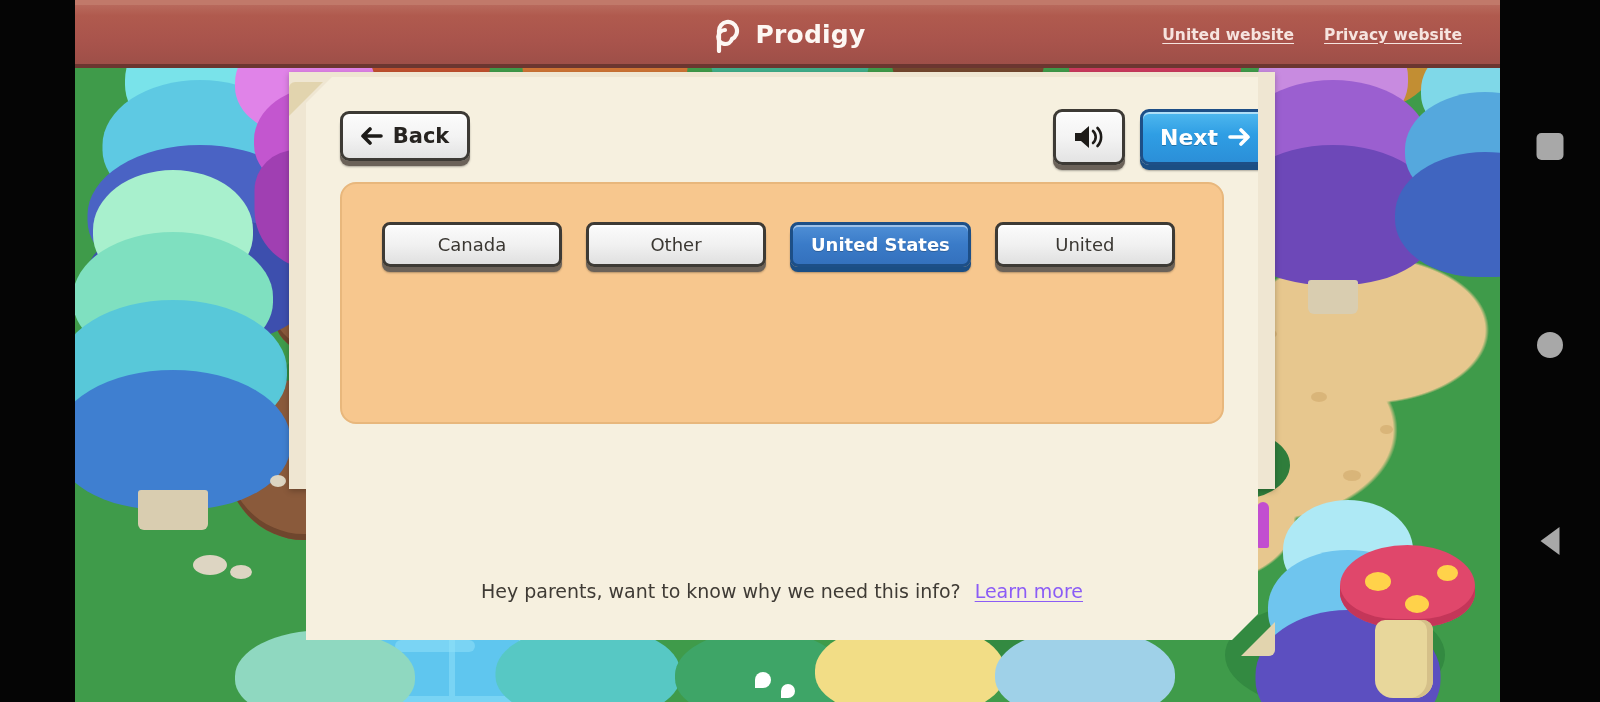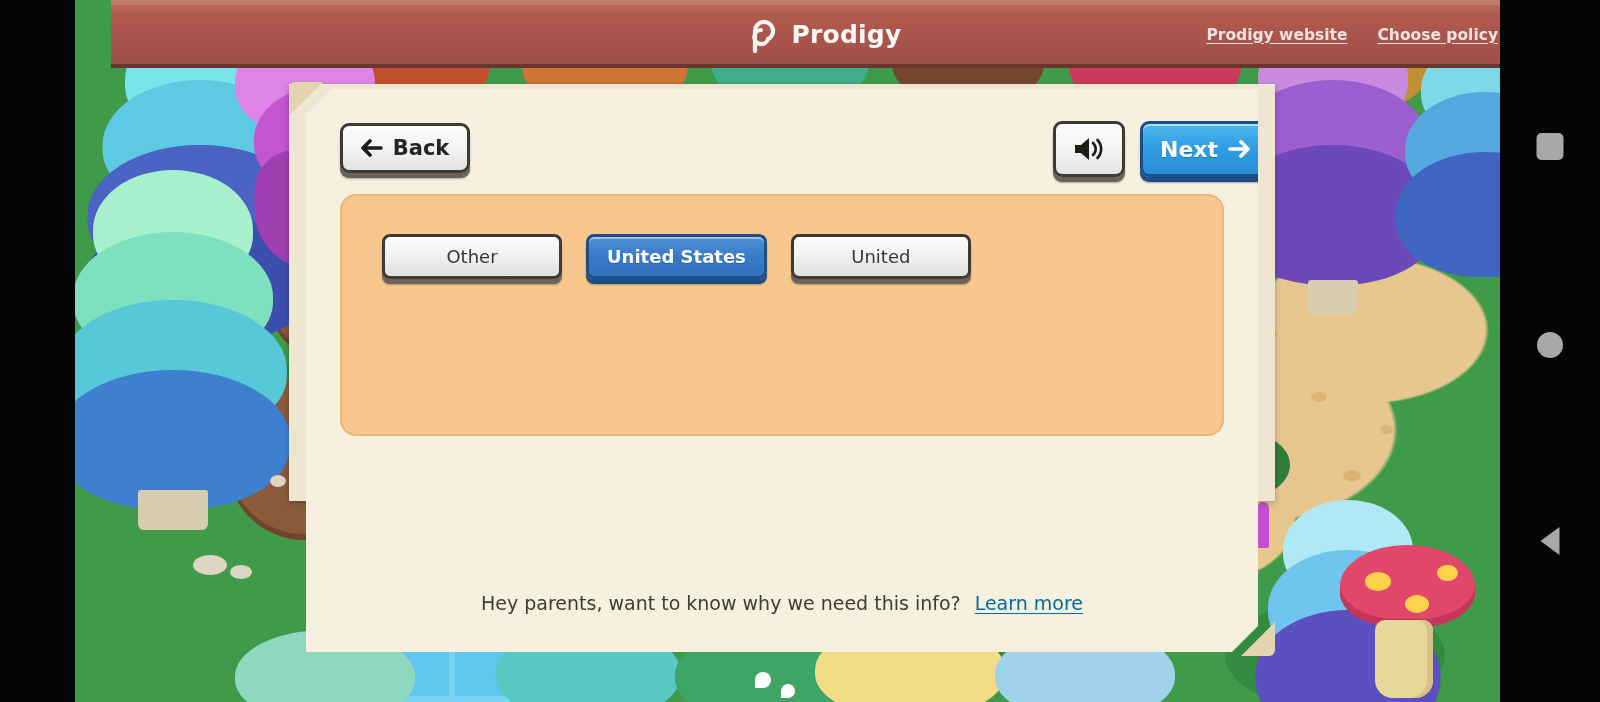--- a/index.html
+++ b/index.html
@@ -46,21 +46,21 @@
   .bush{ position:absolute; background:#2f7d3b; border-radius:50%; }
   .pebble{ position:absolute; background:#ddd5c2; border-radius:50%; }
   .petal{ position:absolute; border-radius:50% 50% 50% 0; }
 
   
   #header{
     position:absolute; left:75px; top:0; width:1425px; height:68px;
     background:linear-gradient(#b8695c 0%, #b05a4e 18%, #a9544c 60%, #9e4f48 100%);
     border-top:5px solid #c1796a;
     border-bottom:4px solid #6b3630;
-    display:flex; align-items:center; z-index:20;margin-left:36px;
+    display:flex; align-items:center; z-index:20;
   }
   #logo-wrap{
     position:absolute; left:0; right:0; top:0; bottom:0;
     display:flex; align-items:center; justify-content:center; gap:12px;
     pointer-events:none;
   }
   #logo-mark{ width:34px; height:36px; }
   #logo-text{ color:#fdf7f3; font-size:25px; font-weight:bold; letter-spacing:.2px;
     font-family:"DejaVu Sans", sans-serif; }
   #header-links{
@@ -68,21 +68,21 @@
     display:flex; align-items:center; gap:30px;
   }
   #header-links a{
     color:#f6e4df; font-size:15.5px; font-weight:bold; text-decoration:underline;
     text-underline-offset:3px; cursor:pointer;
     font-family:"DejaVu Sans", sans-serif;
   }
 
   
   #card-outer{
-    position:absolute; left:289px; top:84px; width:986px; height:417px;
+    position:absolute; left:289px; top:72px; width:986px; height:417px;
     background:#efe6d2;
     z-index:10;
     box-shadow:0 2px 6px rgba(0,0,0,.25);
   }
   #card{
     position:absolute; left:17px; top:5px; width:952px; height:563px;
     background:#f6f0df;
     clip-path: polygon(26px 0, 100% 0, 100% calc(100% - 26px), calc(100% - 26px) 100%, 0 100%, 0 26px);
   }
   
@@ -162,21 +162,21 @@
     text-shadow:0 1px 0 rgba(0,0,0,.2);
   }
 
   
   #footer{
     position:absolute; left:0; right:0; bottom:38px;
     display:flex; align-items:center; justify-content:center; gap:14px;
   }
   #footer-text{ font-size:19px; color:#3f3b35; font-family:"DejaVu Sans", sans-serif; }
   #learn-more{
-    font-size:19px; color:#0369a1; text-decoration:underline; text-underline-offset:3px;
+    font-size:19px; color:#8b5cf6; text-decoration:underline; text-underline-offset:3px;
     cursor:pointer; font-family:"DejaVu Sans", sans-serif;
   }
 
   
   #navbar{
     position:absolute; right:0; top:0; width:100px; height:702px;
     background:#050505; z-index:30;
     display:flex; flex-direction:column; align-items:center;
   }
   #nav-recents{
@@ -332,22 +332,22 @@
   <div id="left-strip"></div>
 
   <div id="header">
     <div id="logo-wrap">
       <svg id="logo-mark" viewBox="0 0 34 36">
         <path d="M9 34 V14 A9 9 0 1 1 22 22 A7 7 0 1 1 15 13" fill="none" stroke="#fdf7f3" stroke-width="4.2" stroke-linecap="round" stroke-linejoin="round"></path>
       </svg>
       <span id="logo-text">Prodigy</span>
     </div>
     <div id="header-links">
-      <a>Prodigy website</a>
-      <a>Choose policy</a>
+      <a>United website</a>
+      <a>Privacy website</a>
     </div>
   </div>
 
   <div id="card-outer">
     <div id="card">
 
       <div id="top-row">
 
         <div class="pill-btn white-btn" id="back-btn">
           <svg width="22" height="18" viewBox="0 0 22 18">
@@ -368,20 +368,23 @@
         <div class="pill-btn" id="next-btn">
           <span>Next</span>
           <svg width="22" height="18" viewBox="0 0 22 18">
             <path d="M13 2 L20 9 L13 16 M20 9 H2" fill="none" stroke="#ffffff" stroke-width="3.6" stroke-linecap="round" stroke-linejoin="round"></path>
           </svg>
         </div>
       </div>
 
       <div id="options-panel">
         <div id="options-grid">
+          <div class="opt">
+            <span>Canada</span>
+          </div>
           <div class="opt">
             <span>Other</span>
           </div>
           <div class="opt selected">
             <span>United States</span>
           </div>
           <div class="opt">
             <span>United</span>
           </div>
         </div>

